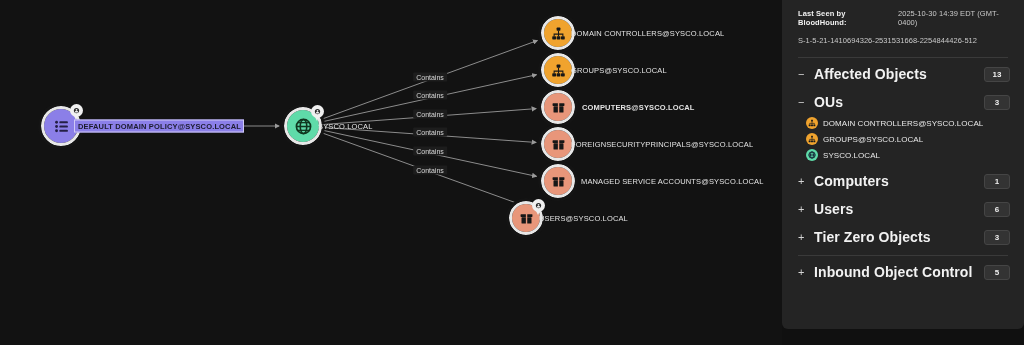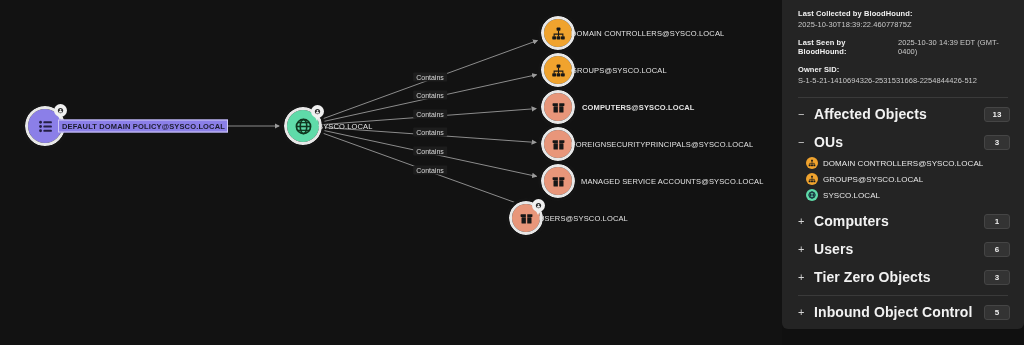--- a/index.html
+++ b/index.html
@@ -151,21 +151,21 @@
         </defs>
         <line x1="66" y1="126" x2="279" y2="126" stroke="#9a9a9a" stroke-width="0.9" marker-end="url(#ah)"></line>
         <line x1="321.7894060216514" y1="119.14739309798597" x2="537.3316533761835" y2="40.53786759221544" stroke="#9a9a9a" stroke-width="0.9" marker-end="url(#ah)"></line>
         <line x1="322.5344954922222" y1="121.71007157817866" x2="536.5120549585556" y2="74.71892126400348" stroke="#9a9a9a" stroke-width="0.9" marker-end="url(#ah)"></line>
         <line x1="322.9447129881176" y1="124.5139233459834" x2="536.0608157130706" y2="108.63468431941827" stroke="#9a9a9a" stroke-width="0.9" marker-end="url(#ah)"></line>
         <line x1="322.9503584452354" y1="127.40826059613427" x2="536.054605710241" y2="142.4509133442523" stroke="#9a9a9a" stroke-width="0.9" marker-end="url(#ah)"></line>
         <line x1="322.5504208816466" y1="130.21675744506103" x2="536.4945370301888" y2="176.36156681043286" stroke="#9a9a9a" stroke-width="0.9" marker-end="url(#ah)"></line>
         <line x1="321.8130412271357" y1="132.78745016822154" x2="537.3056546501507" y2="210.5338048149563" stroke="#9a9a9a" stroke-width="0.9" marker-end="url(#ah)"></line>
       </svg>
     <div id="nodes-layer">
-        <div class="node" style="left: 45px; top: 126px;">
+        <div class="node" style="left: 61px; top: 126px;">
           <div class="node-circle" style="width: 34px; height: 34px; background: rgb(139, 127, 232);">
             <span class="ring"></span>
             <span class="ring-dark"></span>
             <svg width="17" height="17" viewBox="0 0 24 24">
               <circle cx="5" cy="6" r="2" fill="#241f45"></circle>
               <rect x="9" y="4.6" width="12" height="2.8" rx="1.2" fill="#241f45"></rect>
               <circle cx="5" cy="12" r="2" fill="#241f45"></circle>
               <rect x="9" y="10.6" width="12" height="2.8" rx="1.2" fill="#241f45"></rect>
               <circle cx="5" cy="18" r="2" fill="#241f45"></circle>
               <rect x="9" y="16.6" width="12" height="2.8" rx="1.2" fill="#241f45"></rect>
@@ -291,30 +291,25 @@
         <span class="edge-label" style="left: 430px; top: 114px;">Contains</span>
         <span class="edge-label" style="left: 430px; top: 132px;">Contains</span>
         <span class="edge-label" style="left: 430px; top: 151px;">Contains</span>
         <span class="edge-label" style="left: 430px; top: 170px;">Contains</span>
       </div>
   </div>
 
   <div id="panel">
 
     <div class="meta">
-      <div class="meta-block">
-        <div class="meta-label">Last Collected by BloodHound:</div>
-        <div class="meta-value">2025-10-30T18:39:22.46077875Z</div>
-      </div>
       <div class="meta-block meta-inline">
         <div class="meta-label">Last Seen by BloodHound:</div>
         <div class="meta-value">2025-10-30 14:39 EDT (GMT-0400)</div>
       </div>
       <div class="meta-block">
-        <div class="meta-label">Owner SID:</div>
         <div class="meta-value">S-1-5-21-1410694326-2531531668-2254844426-512</div>
       </div>
     </div>
 
     <div class="divider"></div>
 
     <div id="sections">
         <div class="section-row">
           <span class="toggle">−</span>
           <span class="section-title">Affected Objects</span>

